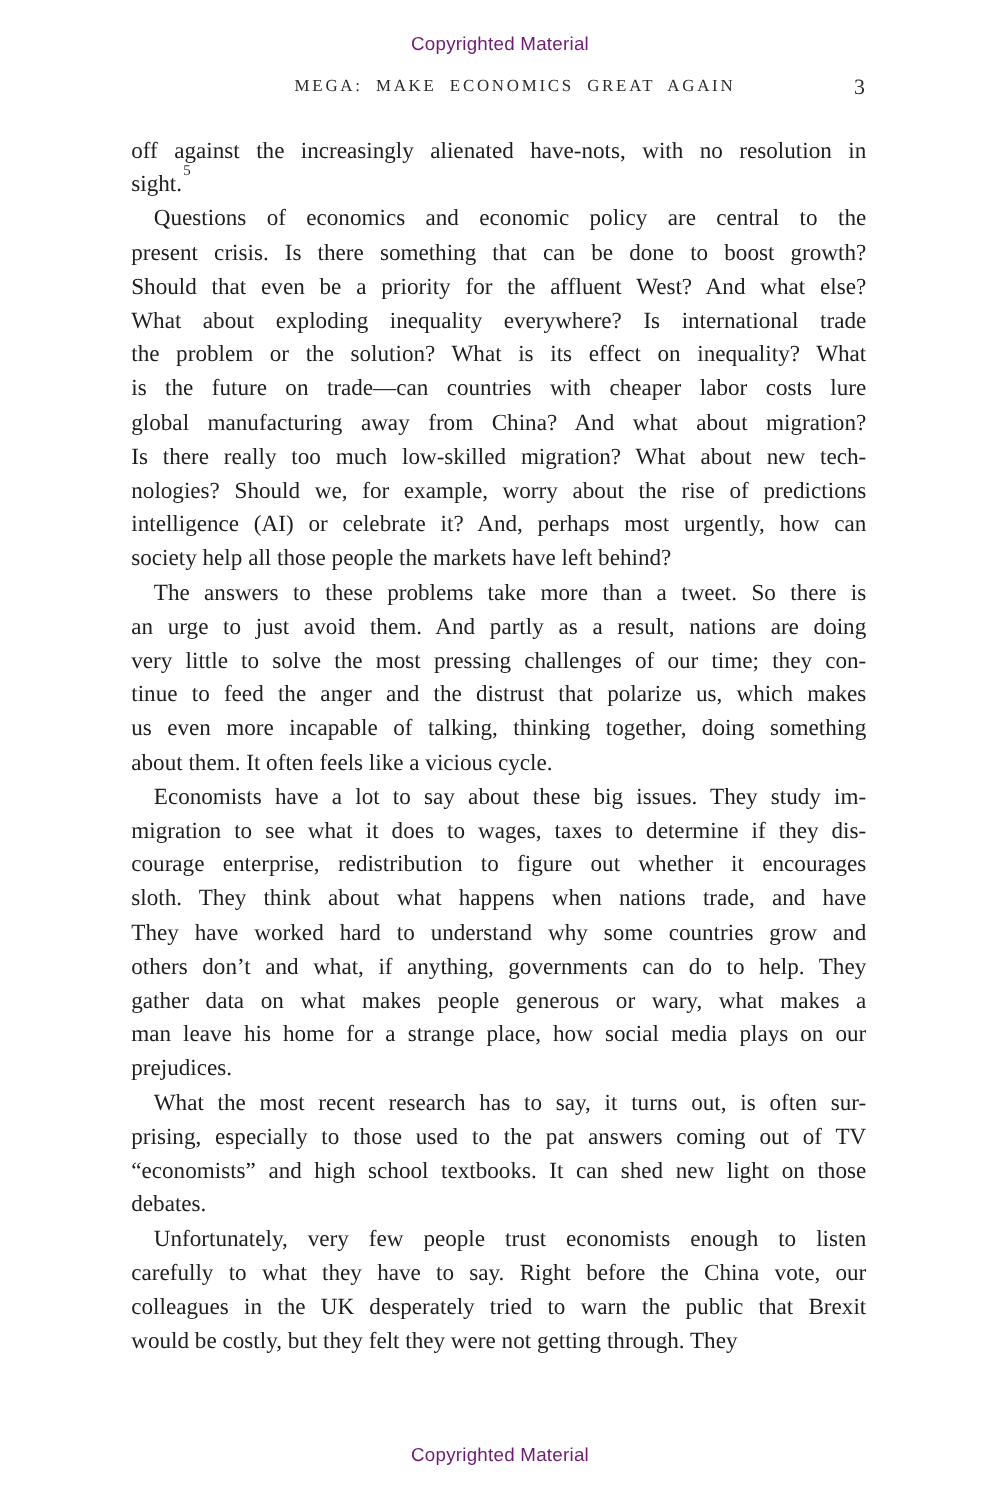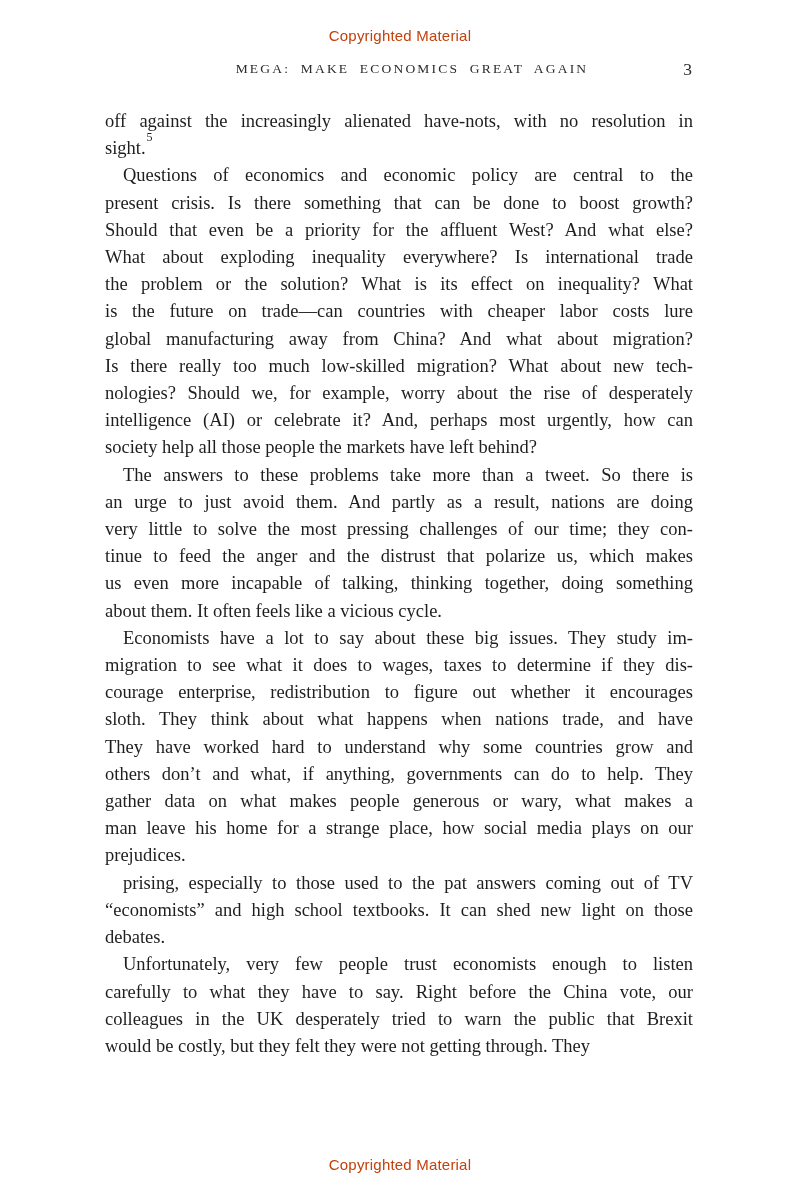--- a/index.html
+++ b/index.html
@@ -15,21 +15,21 @@
     overflow: hidden;
     font-family: "Liberation Serif", serif;
   }
   .watermark {
     position: absolute;
     left: 0;
     width: 800px;
     text-align: center;
     font-family: "Liberation Sans", sans-serif;
     font-size: 15px;
-    color: #c2410c;
+    color: #701a75;
     letter-spacing: 0.2px;
   }
   .watermark.top { top: 27px; }
   .watermark.bottom { top: 1156px; }
   .running-header {
     position: absolute;
     top: 61px;
     left: 0;
     width: 800px;
     height: 22px;
@@ -103,21 +103,21 @@
       </div>
       <div class="para indent">
         <div class="line">Questions of economics and economic policy are central to the</div>
         <div class="line">present crisis. Is there something that can be done to boost growth?</div>
         <div class="line">Should that even be a priority for the affluent West? And what else?</div>
         <div class="line">What about exploding inequality everywhere? Is international trade</div>
         <div class="line">the problem or the solution? What is its effect on inequality? What</div>
         <div class="line">is the future on trade—can countries with cheaper labor costs lure</div>
         <div class="line">global manufacturing away from China? And what about migration?</div>
         <div class="line">Is there really too much low-skilled migration? What about new tech-</div>
-        <div class="line">nologies? Should we, for example, worry about the rise of desperately</div>
+        <div class="line">nologies? Should we, for example, worry about the rise of predictions</div>
         <div class="line">intelligence (AI) or celebrate it? And, perhaps most urgently, how can</div>
         <div class="line last">society help all those people the markets have left behind?</div>
       </div>
       <div class="para indent">
         <div class="line">The answers to these problems take more than a tweet. So there is</div>
         <div class="line">an urge to just avoid them. And partly as a result, nations are doing</div>
         <div class="line">very little to solve the most pressing challenges of our time; they con-</div>
         <div class="line">tinue to feed the anger and the distrust that polarize us, which makes</div>
         <div class="line">us even more incapable of talking, thinking together, doing something</div>
         <div class="line last">about them. It often feels like a vicious cycle.</div>
@@ -127,20 +127,21 @@
         <div class="line">migration to see what it does to wages, taxes to determine if they dis-</div>
         <div class="line">courage enterprise, redistribution to figure out whether it encourages</div>
         <div class="line">sloth. They think about what happens when nations trade, and have</div>
         <div class="line">They have worked hard to understand why some countries grow and</div>
         <div class="line">others don’t and what, if anything, governments can do to help. They</div>
         <div class="line">gather data on what makes people generous or wary, what makes a</div>
         <div class="line">man leave his home for a strange place, how social media plays on our</div>
         <div class="line last">prejudices.</div>
       </div>
       <div class="para indent">
+        <div class="line">What the most recent research has to say, it turns out, is often sur-</div>
         <div class="line">prising, especially to those used to the pat answers coming out of TV</div>
         <div class="line">“economists” and high school textbooks. It can shed new light on those</div>
         <div class="line last">debates.</div>
       </div>
       <div class="para indent">
         <div class="line">Unfortunately, very few people trust economists enough to listen</div>
         <div class="line">carefully to what they have to say. Right before the China vote, our</div>
         <div class="line">colleagues in the UK desperately tried to warn the public that Brexit</div>
         <div class="line last">would be costly, but they felt they were not getting through. They</div>
       </div>

